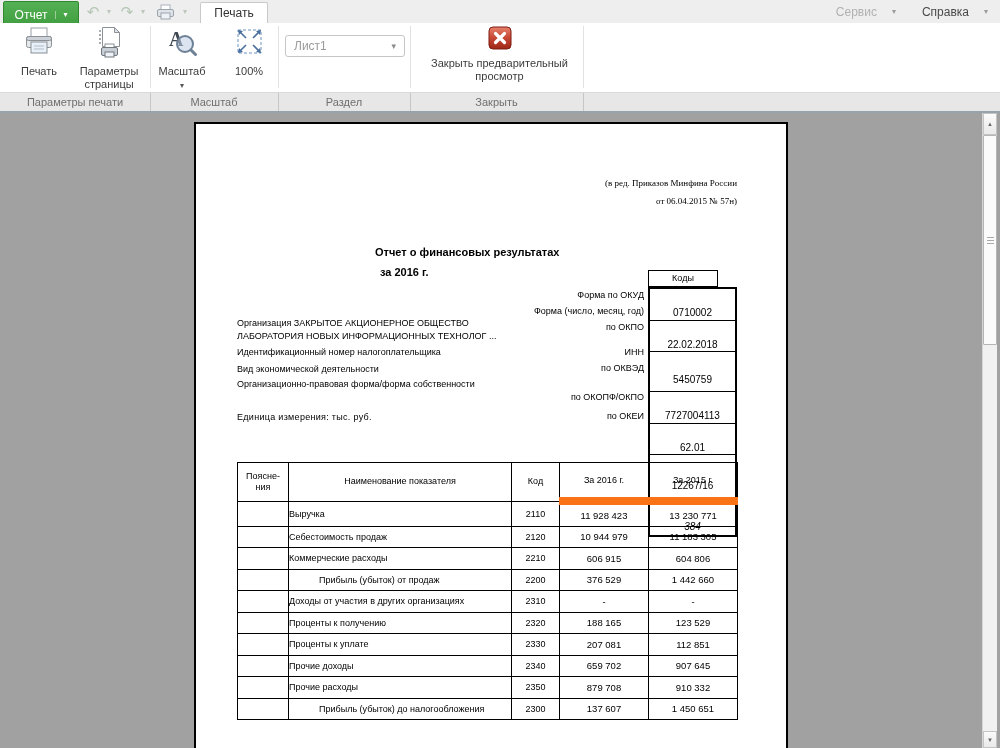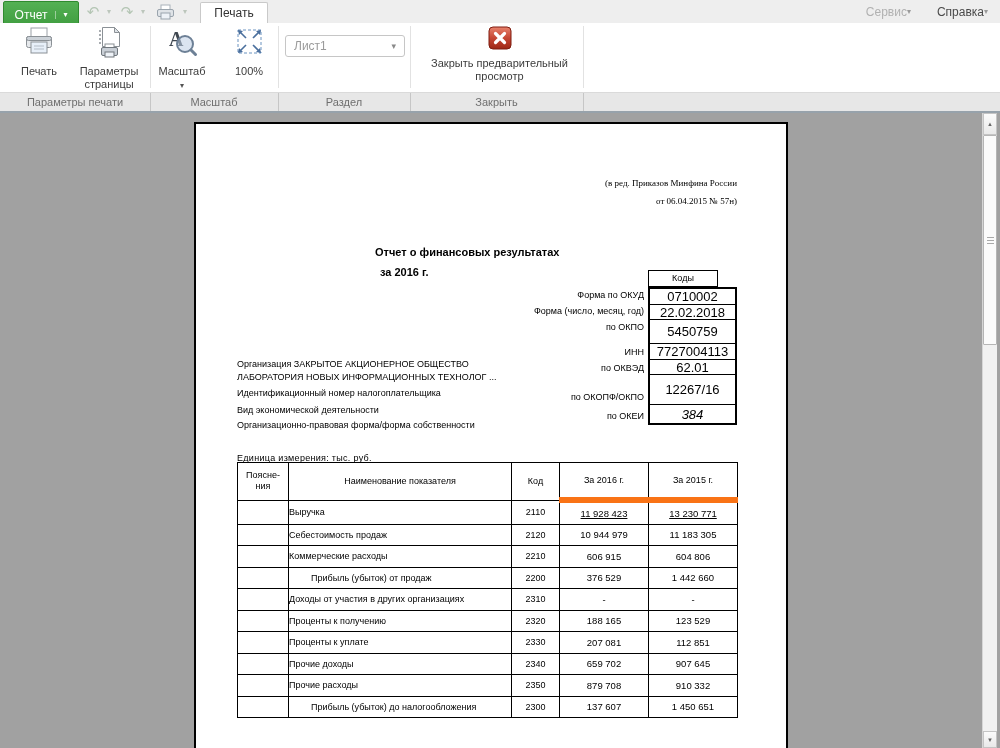--- a/index.html
+++ b/index.html
@@ -15,21 +15,21 @@
   .qa{position:absolute;top:2px;height:19px;display:flex;align-items:center;justify-content:center;
       font-size:15px;color:#b3c5b3;}
   .qa.dd{font-size:8px;color:#bcc6bc;}
   .qa-undo{left:84px;width:18px}.qa-undo-dd{left:103px;width:12px}
   .qa-redo{left:118px;width:18px}.qa-redo-dd{left:137px;width:12px}
   .qa-print{left:153px;width:24px}.qa-print-dd{left:179px;width:12px}
   .tab{position:absolute;left:200px;top:2px;width:68px;height:21px;box-sizing:border-box;
        background:#fff;border:1px solid #c9c9c9;border-bottom:none;border-radius:2px 2px 0 0;
        display:flex;align-items:center;justify-content:center;font-size:12px;color:#333;}
   .top-right{position:absolute;right:12px;top:0;height:23px;display:flex;align-items:center;gap:26px;font-size:12px;}
-  .tmenu{display:flex;align-items:center;}
+  .tmenu{display:flex;align-items:center;gap:15px;}
   .tmenu .dd{font-size:8px;color:#9a9a9a;}
   .m-service{color:#b1b1b1;}
   .m-help{color:#4a4a4a;}
 
   
   .ribbon{position:absolute;left:0;top:23px;width:1000px;height:69px;background:#fff;}
   .vsep{position:absolute;top:3px;height:62px;width:0;border-left:1px solid #e2e2e2;}
   .vs1{left:150px}.vs2{left:278px}.vs3{left:410px}.vs4{left:583px}
   .rbtn{position:absolute;top:3px;display:flex;flex-direction:column;align-items:center;
         font-size:11px;color:#3c3c3c;line-height:13px;text-align:center;cursor:default;}
@@ -56,38 +56,38 @@
   .page{position:absolute;left:194px;top:9px;width:590px;height:780px;background:#fff;border:2px solid #000;}
 
   
   .ednote{position:absolute;right:49px;top:50px;text-align:right;
           font-family:"Liberation Serif",serif;font-size:9px;line-height:18px;color:#000;}
   .doc-title{position:absolute;left:179px;top:122px;font-size:11px;font-weight:bold;}
   .doc-subtitle{position:absolute;left:184px;top:142px;font-size:11px;font-weight:bold;}
   .codes-header{position:absolute;left:452px;top:146px;width:70px;height:17px;box-sizing:border-box;
                 border:1px solid #000;text-align:center;font-size:9px;line-height:15px;}
   .codes-box{position:absolute;left:452px;top:163px;width:89px;box-sizing:border-box;border:2px solid #000;}
-  .crow{box-sizing:border-box;border-bottom:1px solid #000;display:flex;align-items:center;justify-content:center;font-size:13px;}
+  .crow{box-sizing:border-box;border-bottom:1px solid #000;display:flex;align-items:center;justify-content:center;font-size:10px;margin-top:16px;}
   .crow:last-child{border-bottom:none;font-style:italic;}
   .cr0{height:16px}.cr1{height:15px}.cr2{height:24px}.cr3{height:16px}.cr4{height:15px}.cr5{height:30px}.cr6{height:18px}
   .clbl{position:absolute;right:142px;font-size:9px;white-space:nowrap;text-align:right;}
   .cl0{top:166px}.cl1{top:182px}.cl2{top:198px}.cl3{top:223px}.cl4{top:239px}.cl5{top:268px}.cl6{top:287px}
-  .ltext{position:absolute;left:41px;font-size:9px;white-space:nowrap;margin-top:41px;}
+  .ltext{position:absolute;left:41px;font-size:9px;white-space:nowrap;}
   .lt0{top:194px}.lt1{top:207px}.lt2{top:223px}.lt3{top:240px}.lt4{top:255px}.lt5{top:288px;letter-spacing:.3px;}
 
   table.report{position:absolute;left:41px;top:338px;width:500px;border-collapse:collapse;table-layout:fixed;font-size:9px;}
   .report th,.report td{border:1px solid #000;padding:0;vertical-align:middle;}
   .report thead th{height:34px;font-weight:normal;text-align:center;line-height:11px;}
   .report th.h-exp{white-space:pre-line;}
   .report tbody td{height:20.5px;}
   .c-name{padding-left:5px;text-align:left;}
-  .c-name.ind{padding-left:22px;}
+  .c-name.ind{padding-left:30px;}
   .c-code{text-align:center;}
   .c-val{text-align:center;font-size:9.5px;border-left:2px solid #000;border-right:2px solid #000;}
-  .report tbody tr:first-child .c-val{border-top:6px solid #f97316;text-decoration:underline;}
+  .report tbody tr:first-child .c-val{border-top:8px solid #f97316;}
 
   
   .vscroll{position:absolute;left:982px;top:0;width:15px;height:635px;background:#f1f1f1;
            border-left:1px solid #d6d6d6;box-sizing:border-box;}
   .sbtn{position:absolute;left:0;width:14px;box-sizing:border-box;background:linear-gradient(#fbfbfb,#e9e9e9);
         border:1px solid #c4c4c4;display:flex;align-items:center;justify-content:center;
         font-size:6px;color:#666;}
   .sbtn.up{top:0;height:22px;}
   .sbtn.down{bottom:0;height:17px;}
   .sthumb{position:absolute;left:0;top:22px;width:14px;height:210px;box-sizing:border-box;

